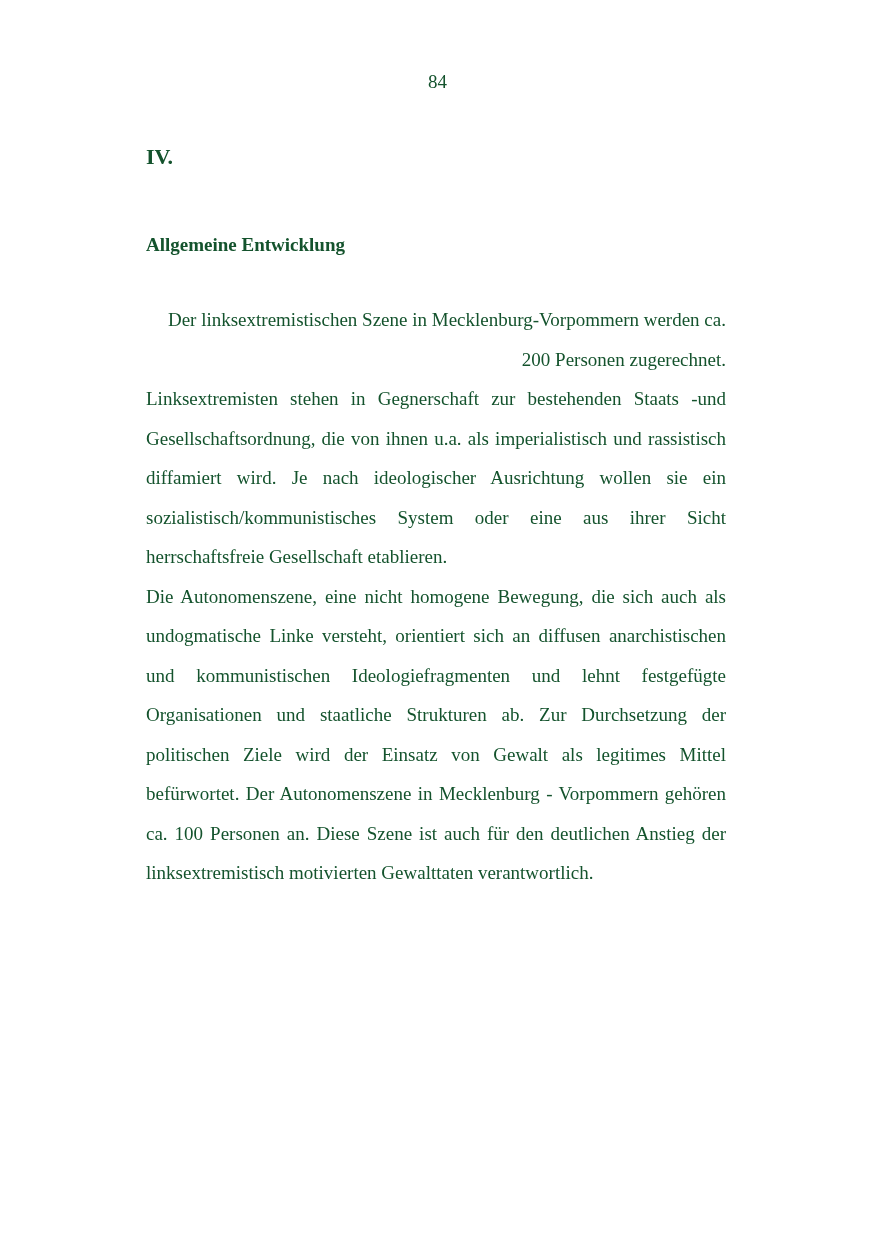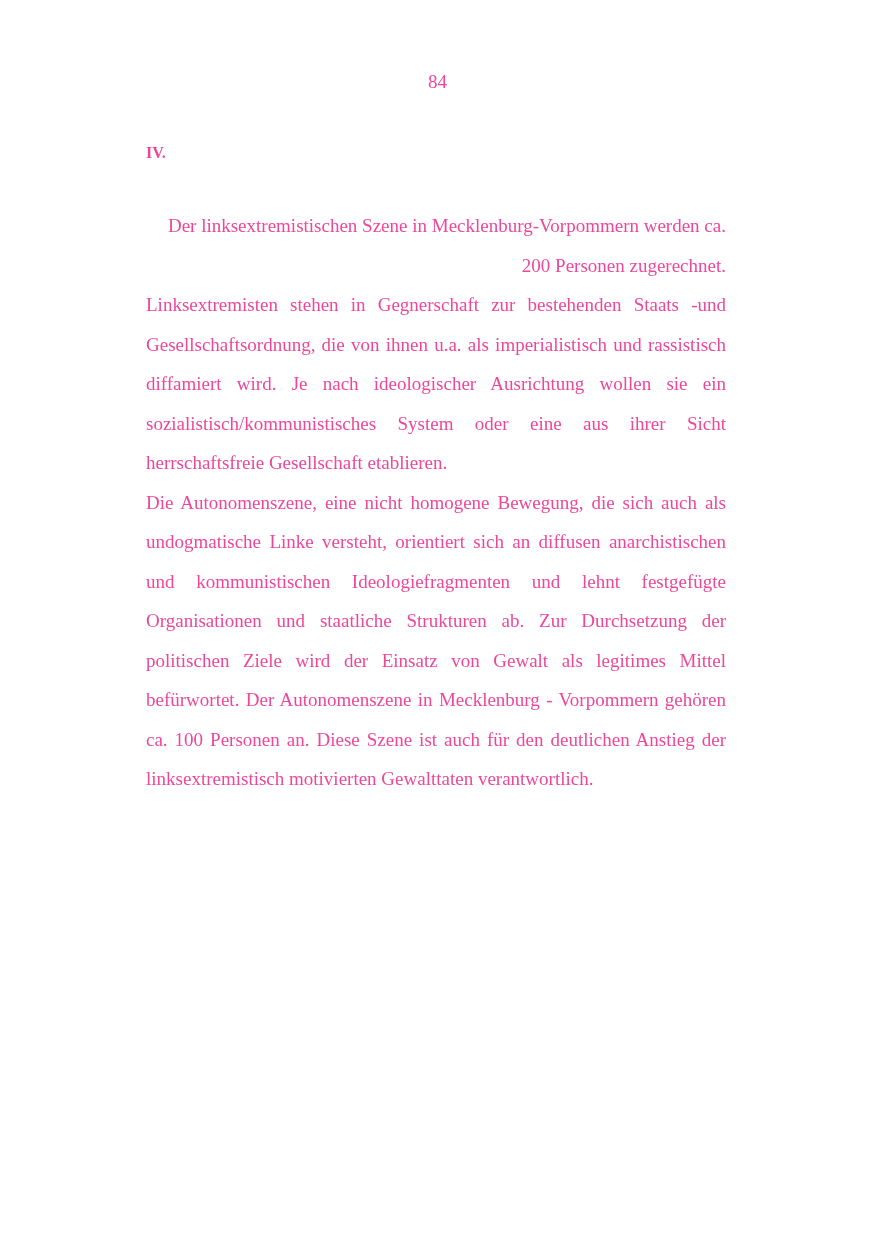--- a/index.html
+++ b/index.html
@@ -7,42 +7,42 @@
     padding: 0;
     background: #ffffff;
   }
   .page {
     position: relative;
     width: 875px;
     height: 1240px;
     margin: 0 auto;
     background: #ffffff;
     font-family: "Liberation Serif", "DejaVu Serif", serif;
-    color: #ec4899;
+    color: #14532d;
     box-sizing: border-box;
     text-decoration: underline;
   }
   .page-number {
     position: absolute;
     top: 72px;
     left: 0;
     width: 875px;
     text-align: center;
     font-size: 19px;
     line-height: 1;
   }
   .content {
     position: absolute;
     top: 144px;
     left: 146px;
     width: 580px;
   }
   .chapter-heading {
     font-weight: bold;
-    font-size: 16px;
+    font-size: 22px;
     margin: 0 0 0 0;
     display: flex;
   }
   .chapter-num {
     width: 75px;
     flex: 0 0 75px;
   }
   .chapter-title {
     flex: 1 1 auto;
   }
@@ -71,20 +71,21 @@
 <div class="page">
 
   <div class="page-number">84</div>
 
   <div class="content">
 
     <div class="chapter-heading">
       <span class="chapter-num">IV.</span>
     </div>
 
+    <div class="section-heading">Allgemeine Entwicklung</div>
 
     <div class="body-block">
       <p class="para last-natural">Der linksextremistischen Szene in Mecklenburg-Vorpommern werden ca. 200 Personen zugerechnet.</p>
       <p class="para">Linksextremisten stehen in Gegnerschaft zur bestehenden Staats -und Gesellschaftsordnung, die von ihnen u.a. als imperialistisch und rassistisch diffamiert wird. Je nach ideologischer Ausrichtung wollen sie ein sozialistisch/kommunistisches System oder eine aus ihrer Sicht herrschaftsfreie Gesellschaft etablieren.</p>
       <p class="para">Die Autonomenszene, eine nicht homogene Bewegung, die sich auch als undogmatische Linke versteht, orientiert sich an diffusen anarchistischen und kommunistischen Ideologiefragmenten und lehnt festgefügte Organisationen und staatliche Strukturen ab. Zur Durchsetzung der politischen Ziele wird der Einsatz von Gewalt als legitimes Mittel befürwortet. Der Autonomenszene in Mecklenburg - Vorpommern gehören ca. 100 Personen an. Diese Szene ist auch für den deutlichen Anstieg der linksextremistisch motivierten Gewalttaten verantwortlich.</p>
     </div>
 
   </div>
 </div>
 

